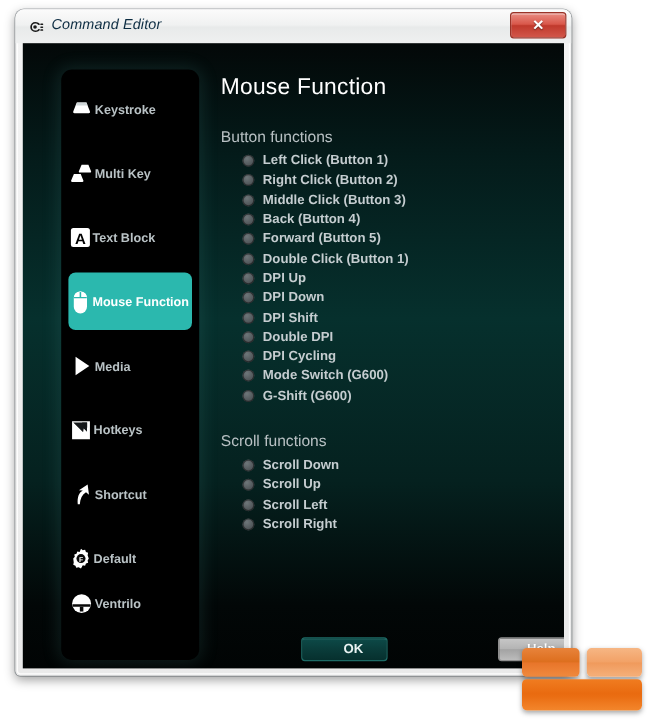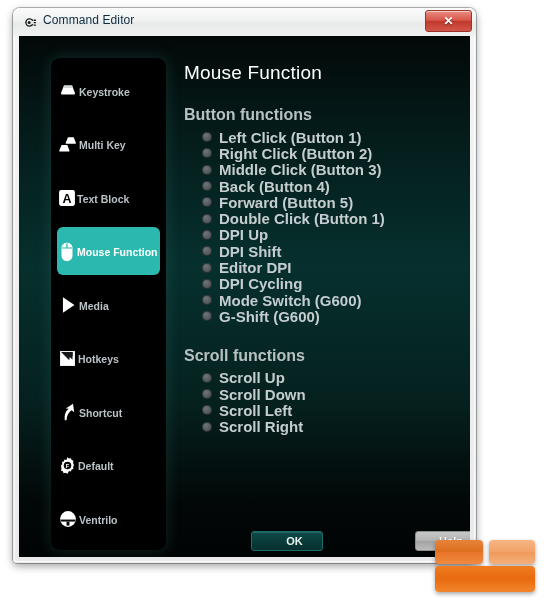--- a/index.html
+++ b/index.html
@@ -47,20 +47,21 @@
     left: 10px; top: 7px;
     width: 15px; height: 15px;
   }
   #window-title {
     position: absolute;
     left: 30px; top: 5px;
     font-size: 12px;
     color: #0c2c42;
     letter-spacing: .1px;
     white-space: nowrap;
+    font-style: italic;
   }
   #close-button {
     position: absolute;
     right: 4px; top: 2px;
     width: 45px; height: 20px;
     border-radius: 3px;
     background: linear-gradient(to bottom, #e98d84 0%, #d9574a 46%, #c0392c 52%, #d2564a 100%);
     border: 1px solid #9a3328;
     box-shadow: inset 0 1px 0 rgba(255,255,255,0.55);
     display: flex;
@@ -141,43 +142,43 @@
     width: 270px;
   }
   #page-title {
     font-size: 19px;
     color: #ffffff;
     margin: 4px 0 0 0;
     font-weight: normal;
     letter-spacing: .2px;
   }
   .group-title {
-    font-size: 16px;
-    font-weight: bold;
+    font-size: 13px;
+    font-weight: normal;
     color: #b8c0c3;
     margin-top: 22px;
     margin-bottom: 5px;
   }
   .option-row {
     display: flex;
     align-items: center;
     height: 16.3px;
     padding-left: 18px;
     cursor: pointer;
   }
   .radio {
     width: 10px; height: 10px;
     border-radius: 50%;
     background: radial-gradient(circle at 38% 32%, #6e7679 0%, #53595c 55%, #3a4043 100%);
     box-shadow: inset 0 0 0 1px rgba(0,0,0,0.45);
     flex: none;
     margin-right: 7px;
   }
   .option-label {
-    font-size: 15px;
+    font-size: 11px;
     font-weight: bold;
     color: #c5cdd0;
     white-space: nowrap;
   }
 
   
   #footer {
     position: absolute;
     left: 0; top: 495px;
     width: 451px;
@@ -337,21 +338,21 @@
         <div class="nav-item" style="top: 382.5px;">
           <span class="nav-icon">
             <svg width="21" height="21" viewBox="0 0 24 24">
               <path d="M12 2.6l1.7 1.5 2.2-.5.8 2.1 2.1.8-.5 2.2L19.4 12l-1.1 1.7.5 2.2-2.1.8-.8 2.1-2.2-.5L12 21.4l-2.3-1.1-2.2.5-.8-2.1-2.1-.8.5-2.2L4.6 12l1.5-1.7-.5-2.2 2.1-.8.8-2.1 2.2.5z" fill="#fff"></path>
               <circle cx="12" cy="12" r="4.3" fill="#0a0a0a"></circle>
               <text x="12" y="15" font-family="Liberation Sans, sans-serif" font-size="6.5" font-weight="bold" fill="#fff" text-anchor="middle">F</text>
             </svg>
           </span>
           <span class="nav-label">Default</span>
         </div>
-        <div class="nav-item" style="top: 436px;">
+        <div class="nav-item" style="top: 420px;">
           <span class="nav-icon">
             <svg width="22" height="22" viewBox="0 0 24 24">
               <circle cx="12" cy="12" r="8.6" fill="#fff"></circle>
               <path d="M4 12.6h16v2.2H4z" fill="#0a0a0a"></path>
               <path d="M10.4 14.8h3.2v4.4h-3.2z" fill="#0a0a0a"></path>
             </svg>
           </span>
           <span class="nav-label">Ventrilo</span>
         </div>
       </div>
@@ -383,46 +384,50 @@
           <div class="option-row">
             <span class="radio"></span>
             <span class="option-label">Double Click (Button 1)</span>
           </div>
           <div class="option-row">
             <span class="radio"></span>
             <span class="option-label">DPI Up</span>
           </div>
           <div class="option-row">
             <span class="radio"></span>
+            <span class="option-label">DPI Down</span>
+          </div>
+          <div class="option-row">
+            <span class="radio"></span>
             <span class="option-label">DPI Shift</span>
           </div>
           <div class="option-row">
             <span class="radio"></span>
-            <span class="option-label">Editor DPI</span>
+            <span class="option-label">Double DPI</span>
           </div>
           <div class="option-row">
             <span class="radio"></span>
             <span class="option-label">DPI Cycling</span>
           </div>
           <div class="option-row">
             <span class="radio"></span>
             <span class="option-label">Mode Switch (G600)</span>
           </div>
           <div class="option-row">
             <span class="radio"></span>
             <span class="option-label">G-Shift (G600)</span>
           </div>
           <div class="group-title">Scroll functions</div>
           <div class="option-row">
             <span class="radio"></span>
+            <span class="option-label">Scroll Down</span>
+          </div>
+          <div class="option-row">
+            <span class="radio"></span>
             <span class="option-label">Scroll Up</span>
-          </div>
-          <div class="option-row">
-            <span class="radio"></span>
-            <span class="option-label">Scroll Down</span>
           </div>
           <div class="option-row">
             <span class="radio"></span>
             <span class="option-label">Scroll Left</span>
           </div>
           <div class="option-row">
             <span class="radio"></span>
             <span class="option-label">Scroll Right</span>
           </div>
         </div>

